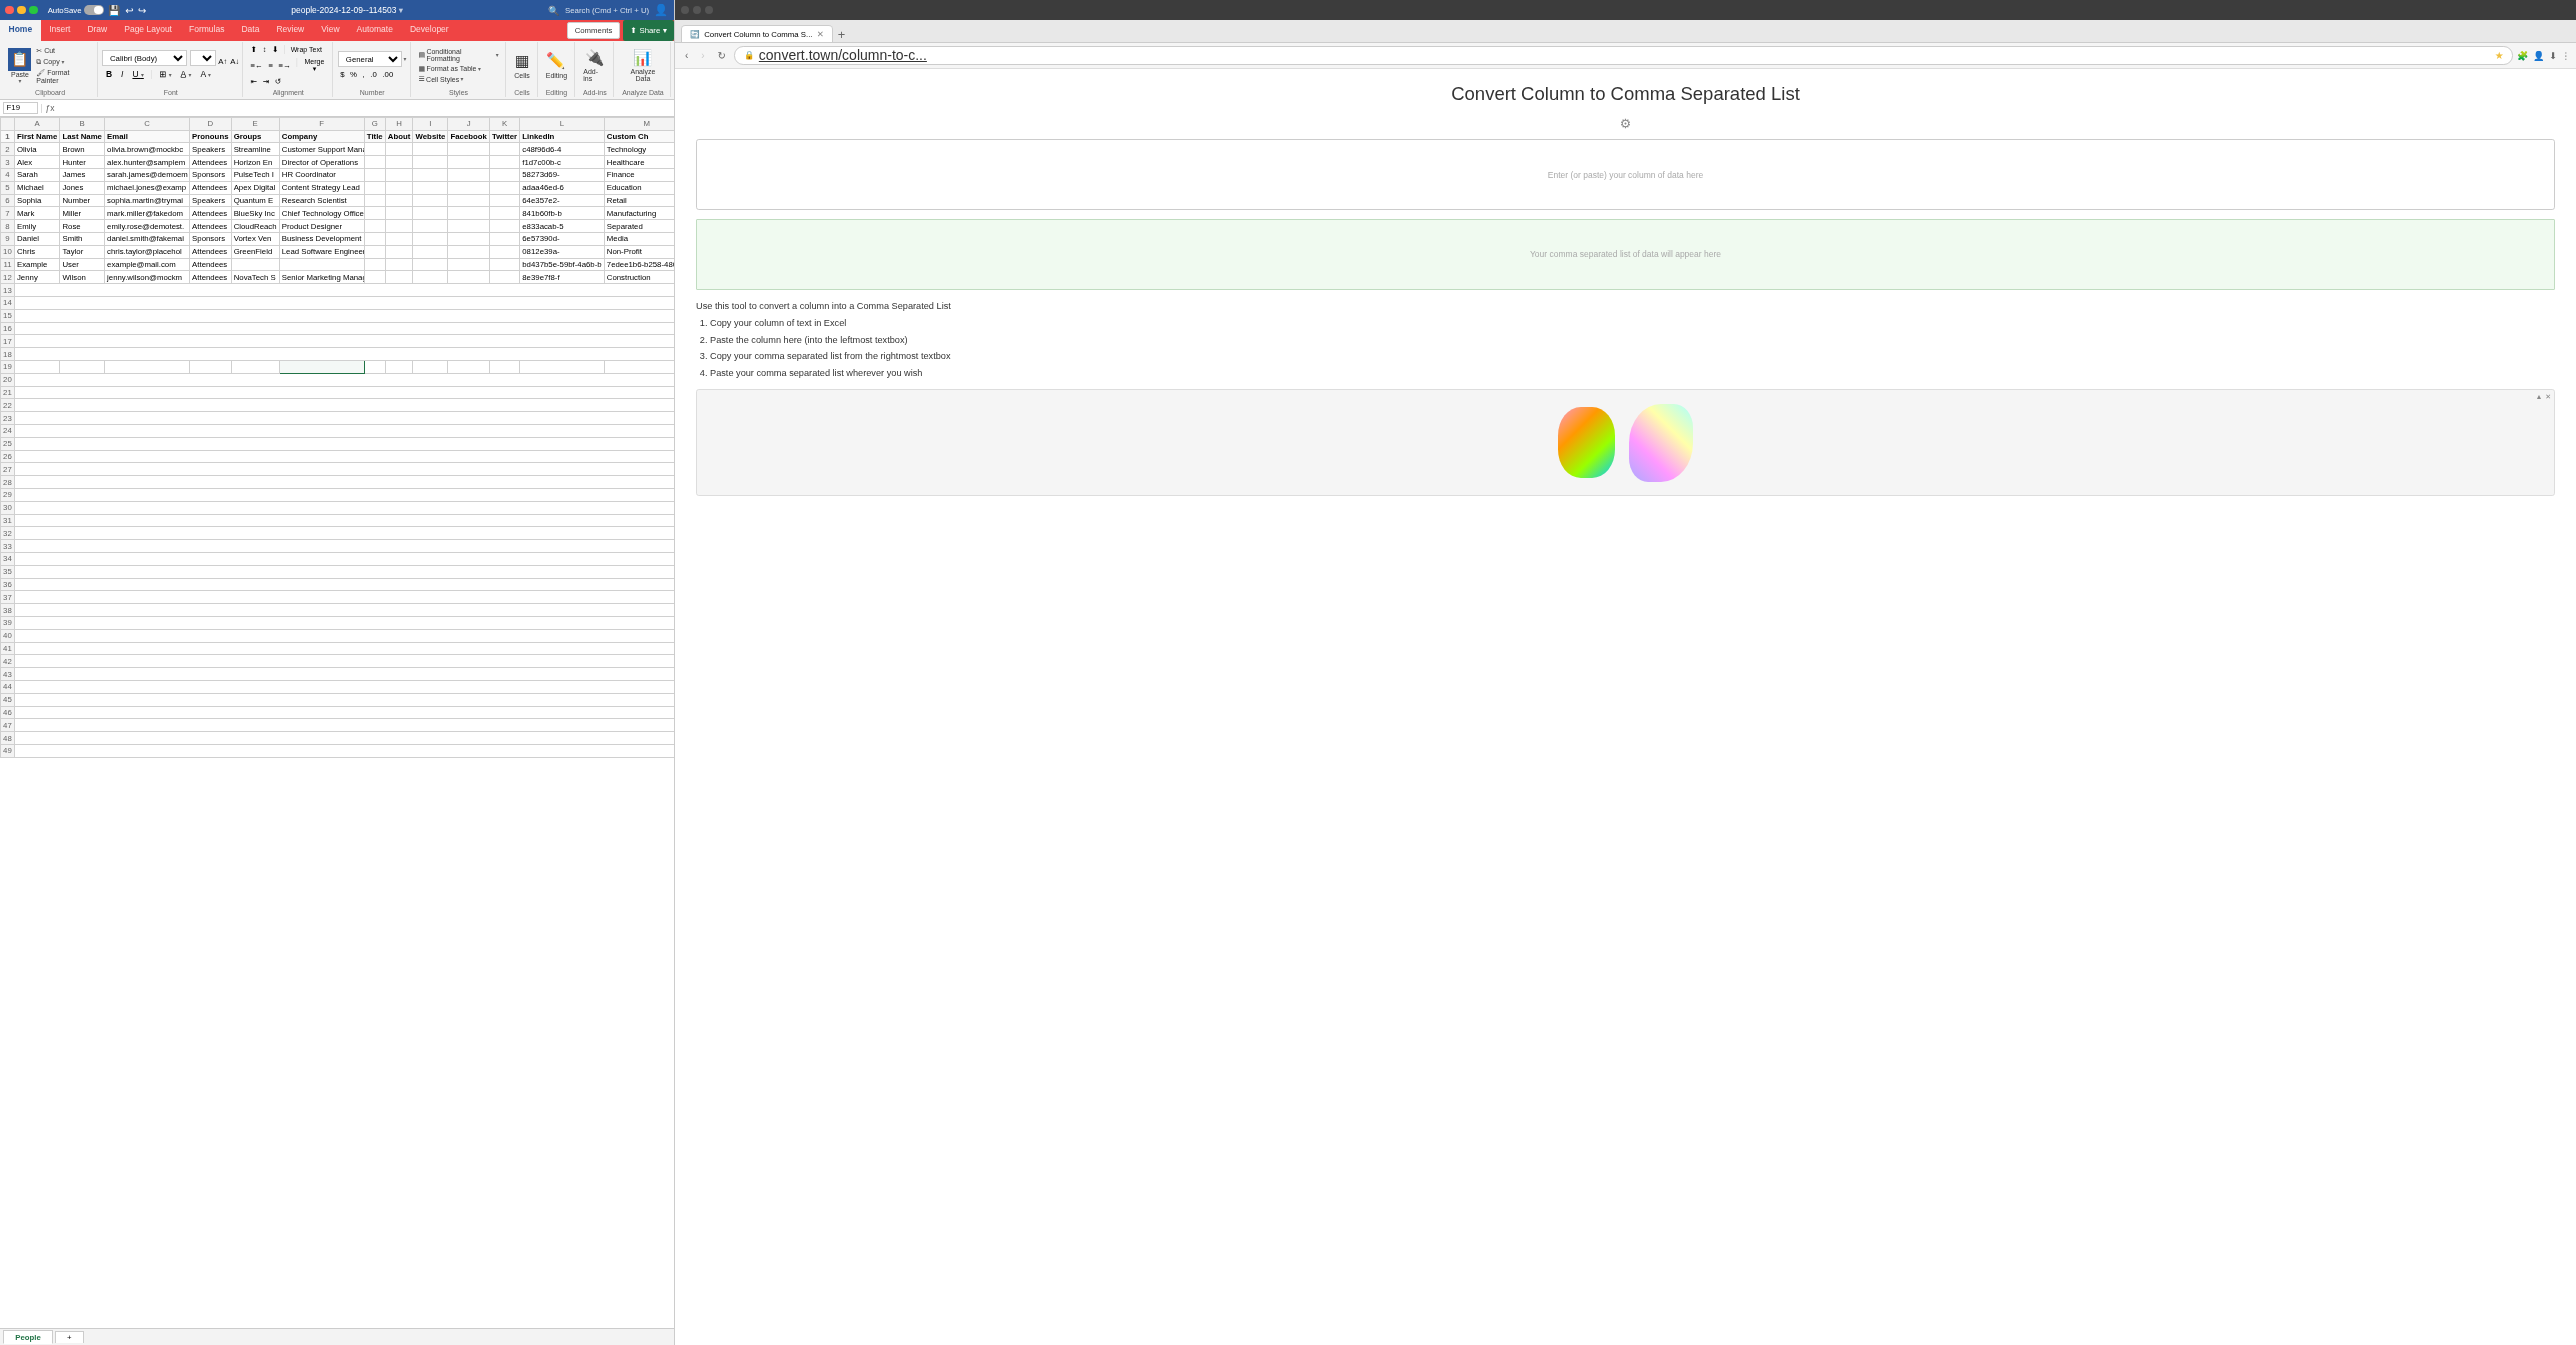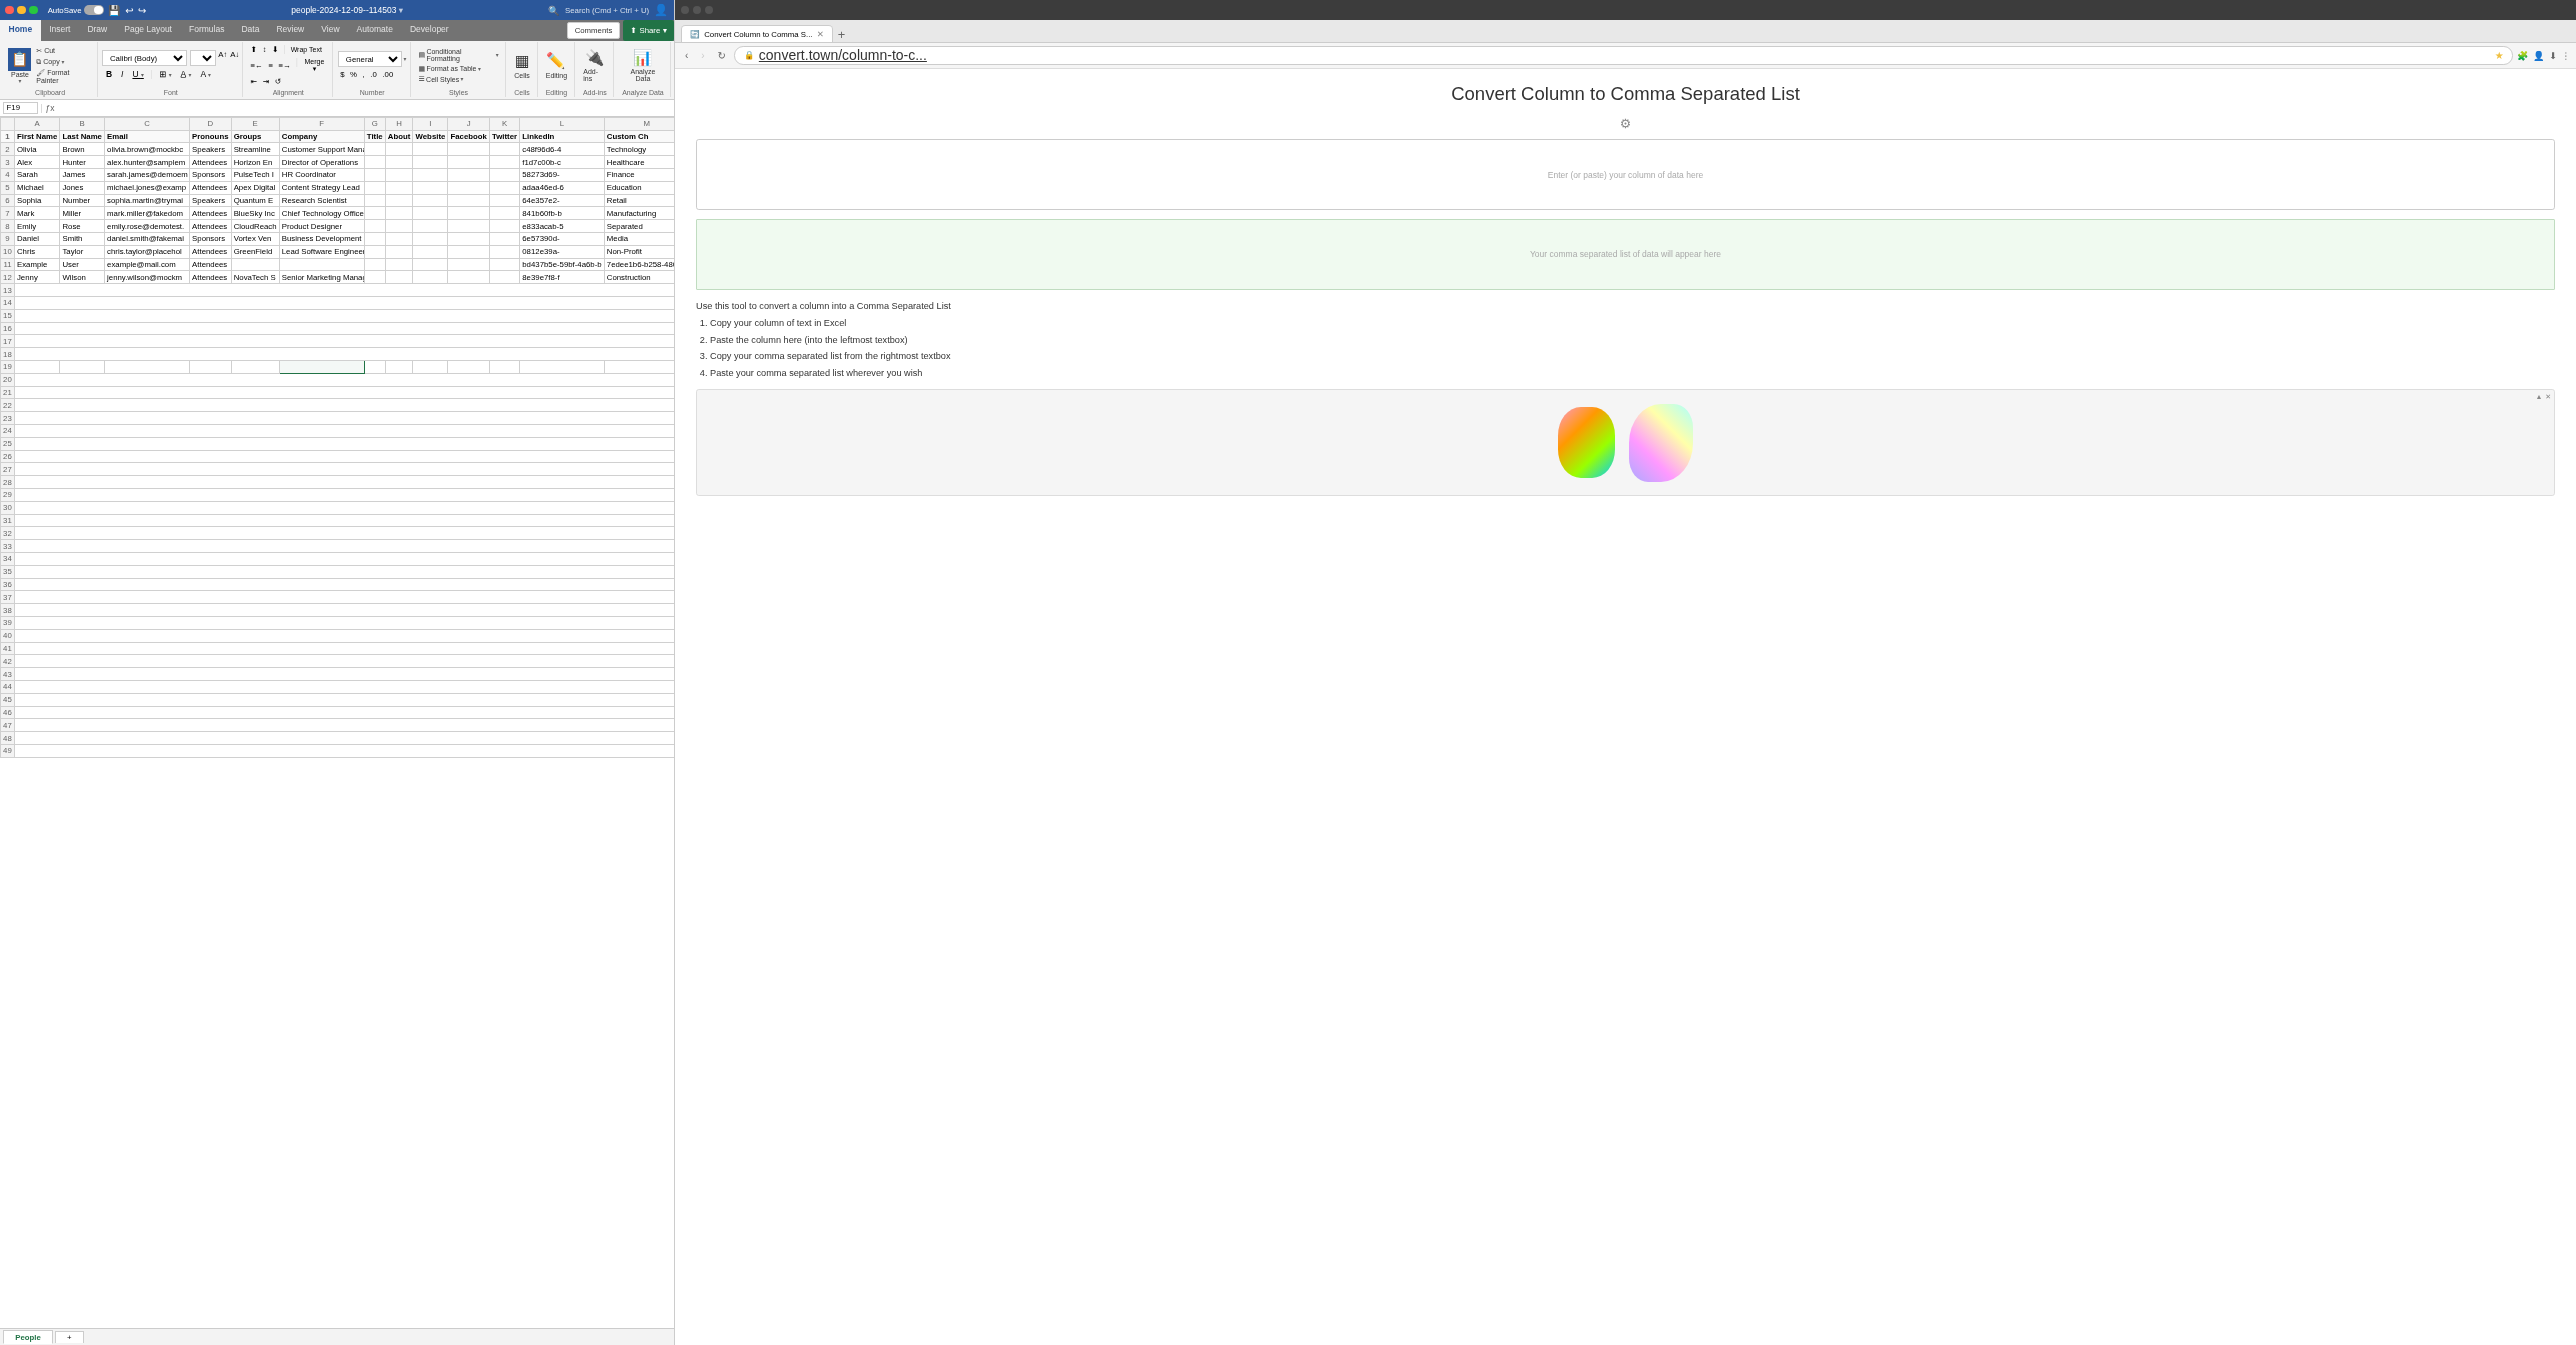--- a/index.html
+++ b/index.html
@@ -29,41 +29,41 @@
     .traffic-lights { display: flex; gap: 3.6px; }
     .tl { width: 8.5px; height: 8.5px; border-radius: 50%; }
     .tl-red { background: #ff5f57; }
     .tl-yellow { background: #febc2e; }
     .tl-green { background: #28c840; }
     .autosave-area { display: flex; align-items: center; gap: 2.8px; color: white; font-size: 7.8px; margin-left: 5.7px; }
     .title-center { flex: 1; text-align: center; font-size: 8.5px; color: white; }
 
     
     .ribbon { background: #f3f3f3; border-bottom: 0.7px solid #ccc; }
-    .ribbon-tabs { display: flex; background: #737373; padding: 0; justify-content: center; }
+    .ribbon-tabs { display: flex; background: #ef4444; padding: 0; justify-content: center; }
     .ribbon-tab {
       color: rgba(255,255,255,0.8);
       padding: 3.6px 8.5px;
       font-size: 8.5px;
       cursor: pointer;
       border-bottom: 1.4px solid transparent;
     }
     .ribbon-tab.active { color: white; background: #f3f3f3; color: #2b579a; font-weight: 600; }
     .ribbon-content { display: flex; align-items: stretch; padding: 1.4px 2.8px; gap: 1.4px; min-height: 57px; }
     .ribbon-group { display: flex; flex-direction: column; align-items: center; padding: 1.4px 4.3px; border-right: 0.7px solid #ddd; min-width: 28px; }
     .ribbon-group-label { font-size: 7px; color: #666; margin-top: auto; padding-top: 1.4px; }
     .ribbon-group-content { display: flex; align-items: center; gap: 1.4px; flex: 1; }
     .paste-btn { display: flex; flex-direction: column; align-items: center; font-size: 7px; cursor: pointer; padding: 1.4px; }
     .paste-icon { width: 23px; height: 23px; background: #2b579a; display: flex; align-items: center; justify-content: center; }
     .cut-copy-area { display: flex; flex-direction: column; gap: 1.4px; }
     .small-btn { font-size: 7px; cursor: pointer; color: #333; padding: 0.7px 2.1px; }
 
     
     .font-group { display: flex; flex-direction: column; gap: 1.4px; }
-    .font-row1 { display: flex; gap: 2.8px; align-items: flex-start; }
+    .font-row1 { display: flex; gap: 2.8px; align-items: flex-end; }
     .font-selector { background: white; border: 0.7px solid #ccc; padding: 1.4px 2.8px; font-size: 7.8px; width: 85px; }
     .font-size-selector { background: white; border: 0.7px solid #ccc; padding: 1.4px 2.8px; font-size: 7.8px; width: 25.6px; }
     .font-row2 { display: flex; gap: 1.4px; align-items: center; }
     .fmt-btn { border: 0.7px solid transparent; background: transparent; cursor: pointer; padding: 0.7px 2.8px; font-size: 8.5px; }
 
     
     .align-group { display: flex; flex-direction: column; gap: 1.4px; }
     .align-row { display: flex; gap: 1.4px; }
     .align-btn { border: none; background: transparent; cursor: pointer; padding: 1.4px 2.1px; font-size: 7.8px; }
 

